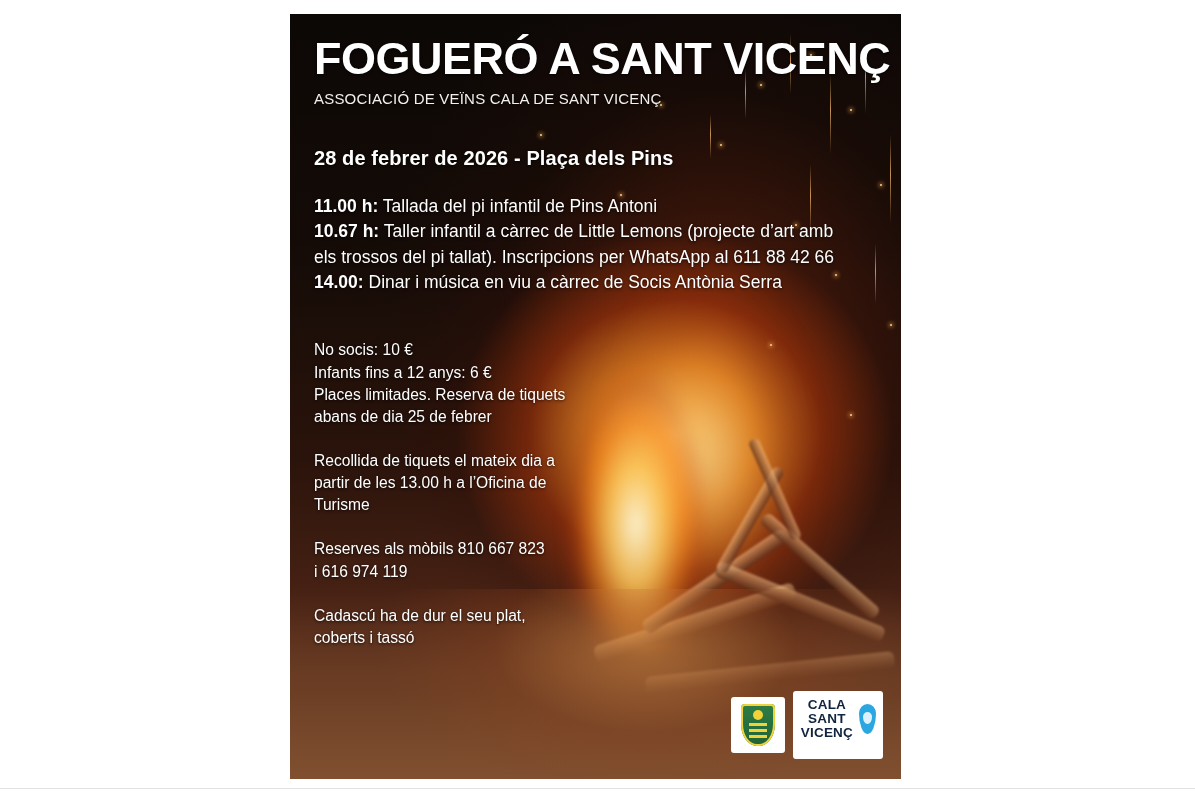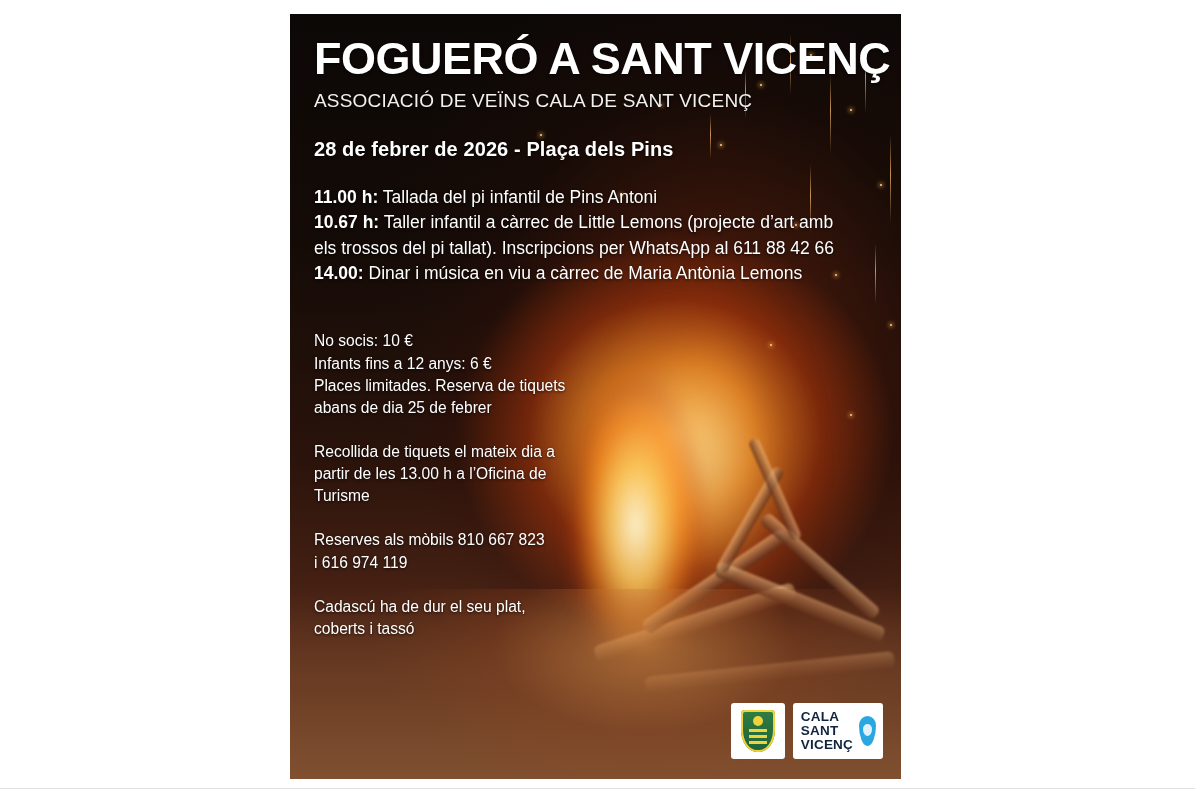--- a/index.html
+++ b/index.html
@@ -124,24 +124,24 @@
   .title {
     font-size: 45px;
     font-weight: 700;
     letter-spacing: -0.5px;
     line-height: 1.02;
     margin: 0 0 8px 0;
     white-space: nowrap;
   }
 
   .subtitle {
-    font-size: 19px;
+    font-size: 15px;
     font-weight: 400;
     letter-spacing: 0.2px;
-    margin: 0 0 26px 0;
+    margin: 0 0 40px 0;
     color: #f2f0ee;
   }
 
   .dateline {
     font-size: 20px;
     font-weight: 700;
     margin: 0 0 24px 0;
     letter-spacing: 0.1px;
   }
 
@@ -210,22 +210,23 @@
     background: #f0d33a;
     box-shadow: 0 6px 0 0 #f0d33a, 0 12px 0 0 #f0d33a;
   }
 
   .calalogo {
     height: 56px;
     background: #ffffff;
     border-radius: 3px;
     display: flex;
     align-items: center;
-    padding: 0 7px 0 8px;
+    padding: 0 7px 12px 8px;
     gap: 6px;
+    text-align: center;
   }
   .calalogo .words {
     font-size: 13.5px;
     font-weight: 700;
     line-height: 1.03;
     color: #10243f;
     letter-spacing: 0.2px;
   }
   .calalogo .drop {
     width: 17px;
@@ -294,21 +295,21 @@
 
       <h1 class="title">FOGUERÓ A SANT VICENÇ</h1>
 
       <div class="subtitle">ASSOCIACIÓ DE VEÏNS CALA DE SANT VICENÇ</div>
 
       <div class="dateline">28 de febrer de 2026 - Plaça dels Pins</div>
 
       <div class="schedule">
         <p class="row"><b>11.00 h:</b><span> Tallada del pi infantil de Pins Antoni</span></p>
         <p class="row"><b>10.67 h:</b><span> Taller infantil a càrrec de Little Lemons (projecte d’art amb els trossos del pi tallat). Inscripcions per WhatsApp al 611 88 42 66</span></p>
-        <p class="row"><b>14.00:</b><span> Dinar i música en viu a càrrec de Maria Antònia Lemons</span></p>
+        <p class="row"><b>14.00:</b><span> Dinar i música en viu a càrrec de Socis Antònia Serra</span></p>
       </div>
 
       <div class="info-block">
         <p>No socis: 10 €</p>
         <p>Infants fins a 12 anys: 6 €</p>
         <p>Places limitades. Reserva de tiquets abans de dia 25 de febrer</p>
       </div>
 
       <div class="info-block">
         <p>Recollida de tiquets el mateix dia a partir de les 13.00 h a l’Oficina de Turisme</p>

